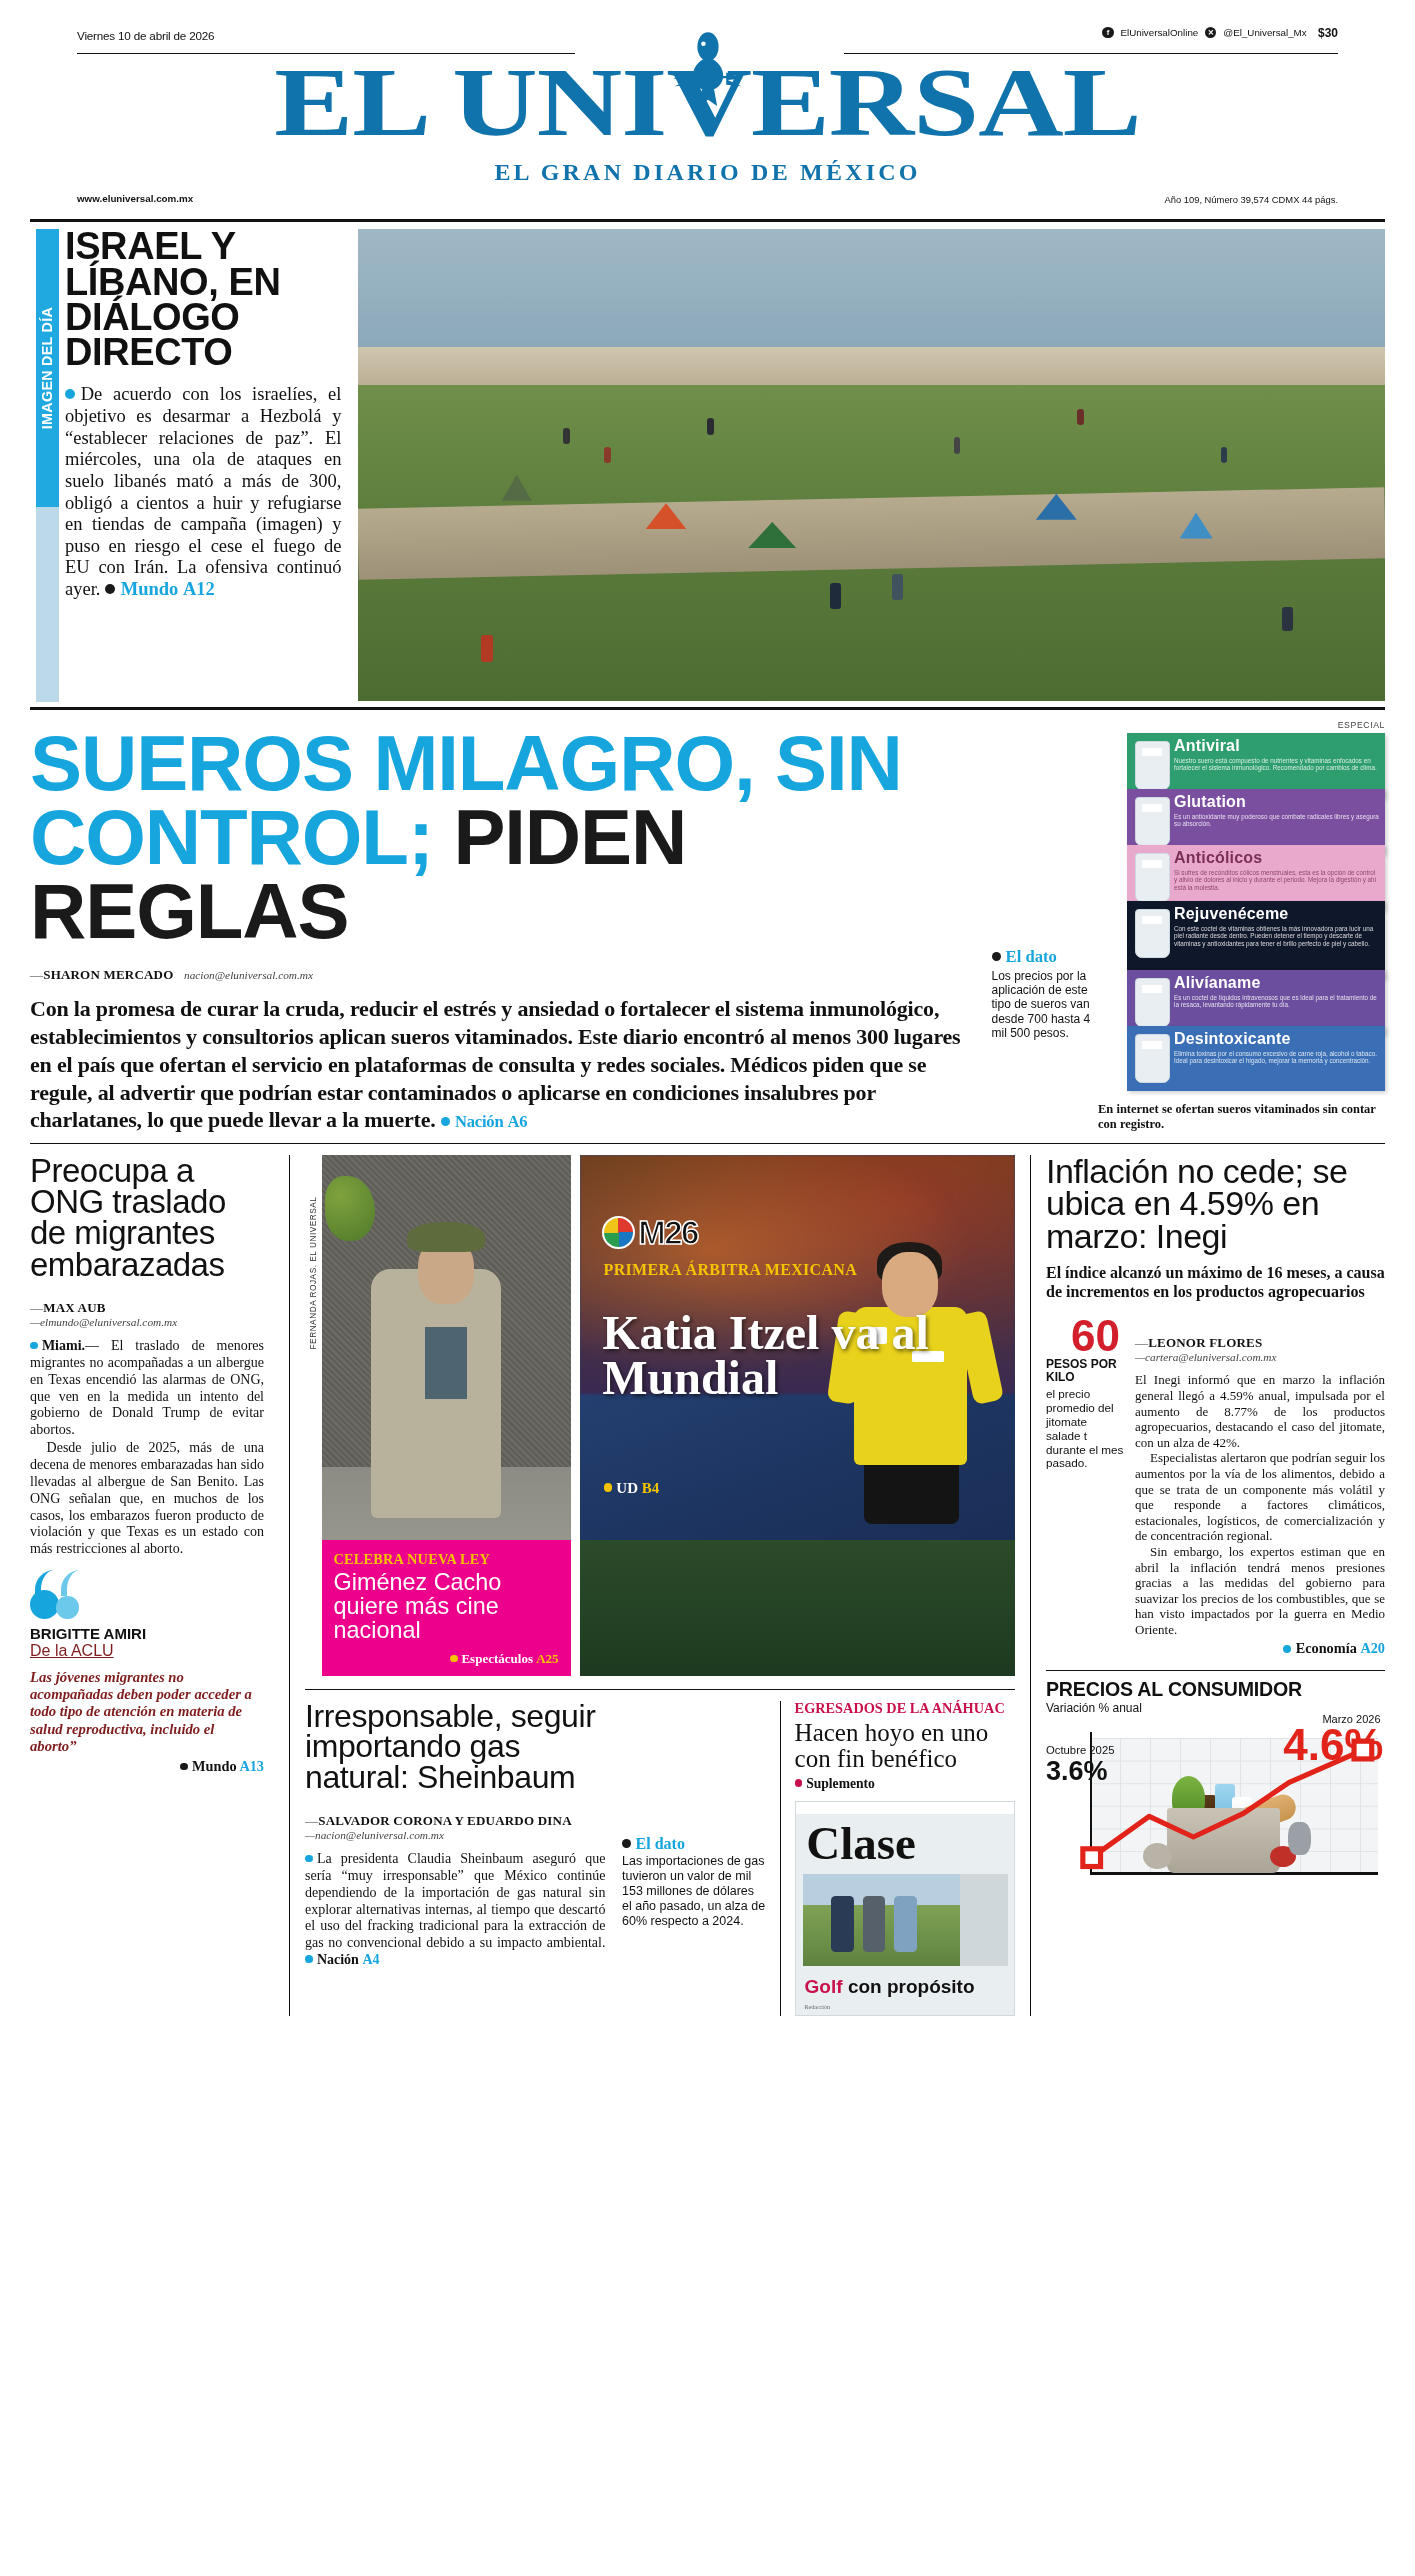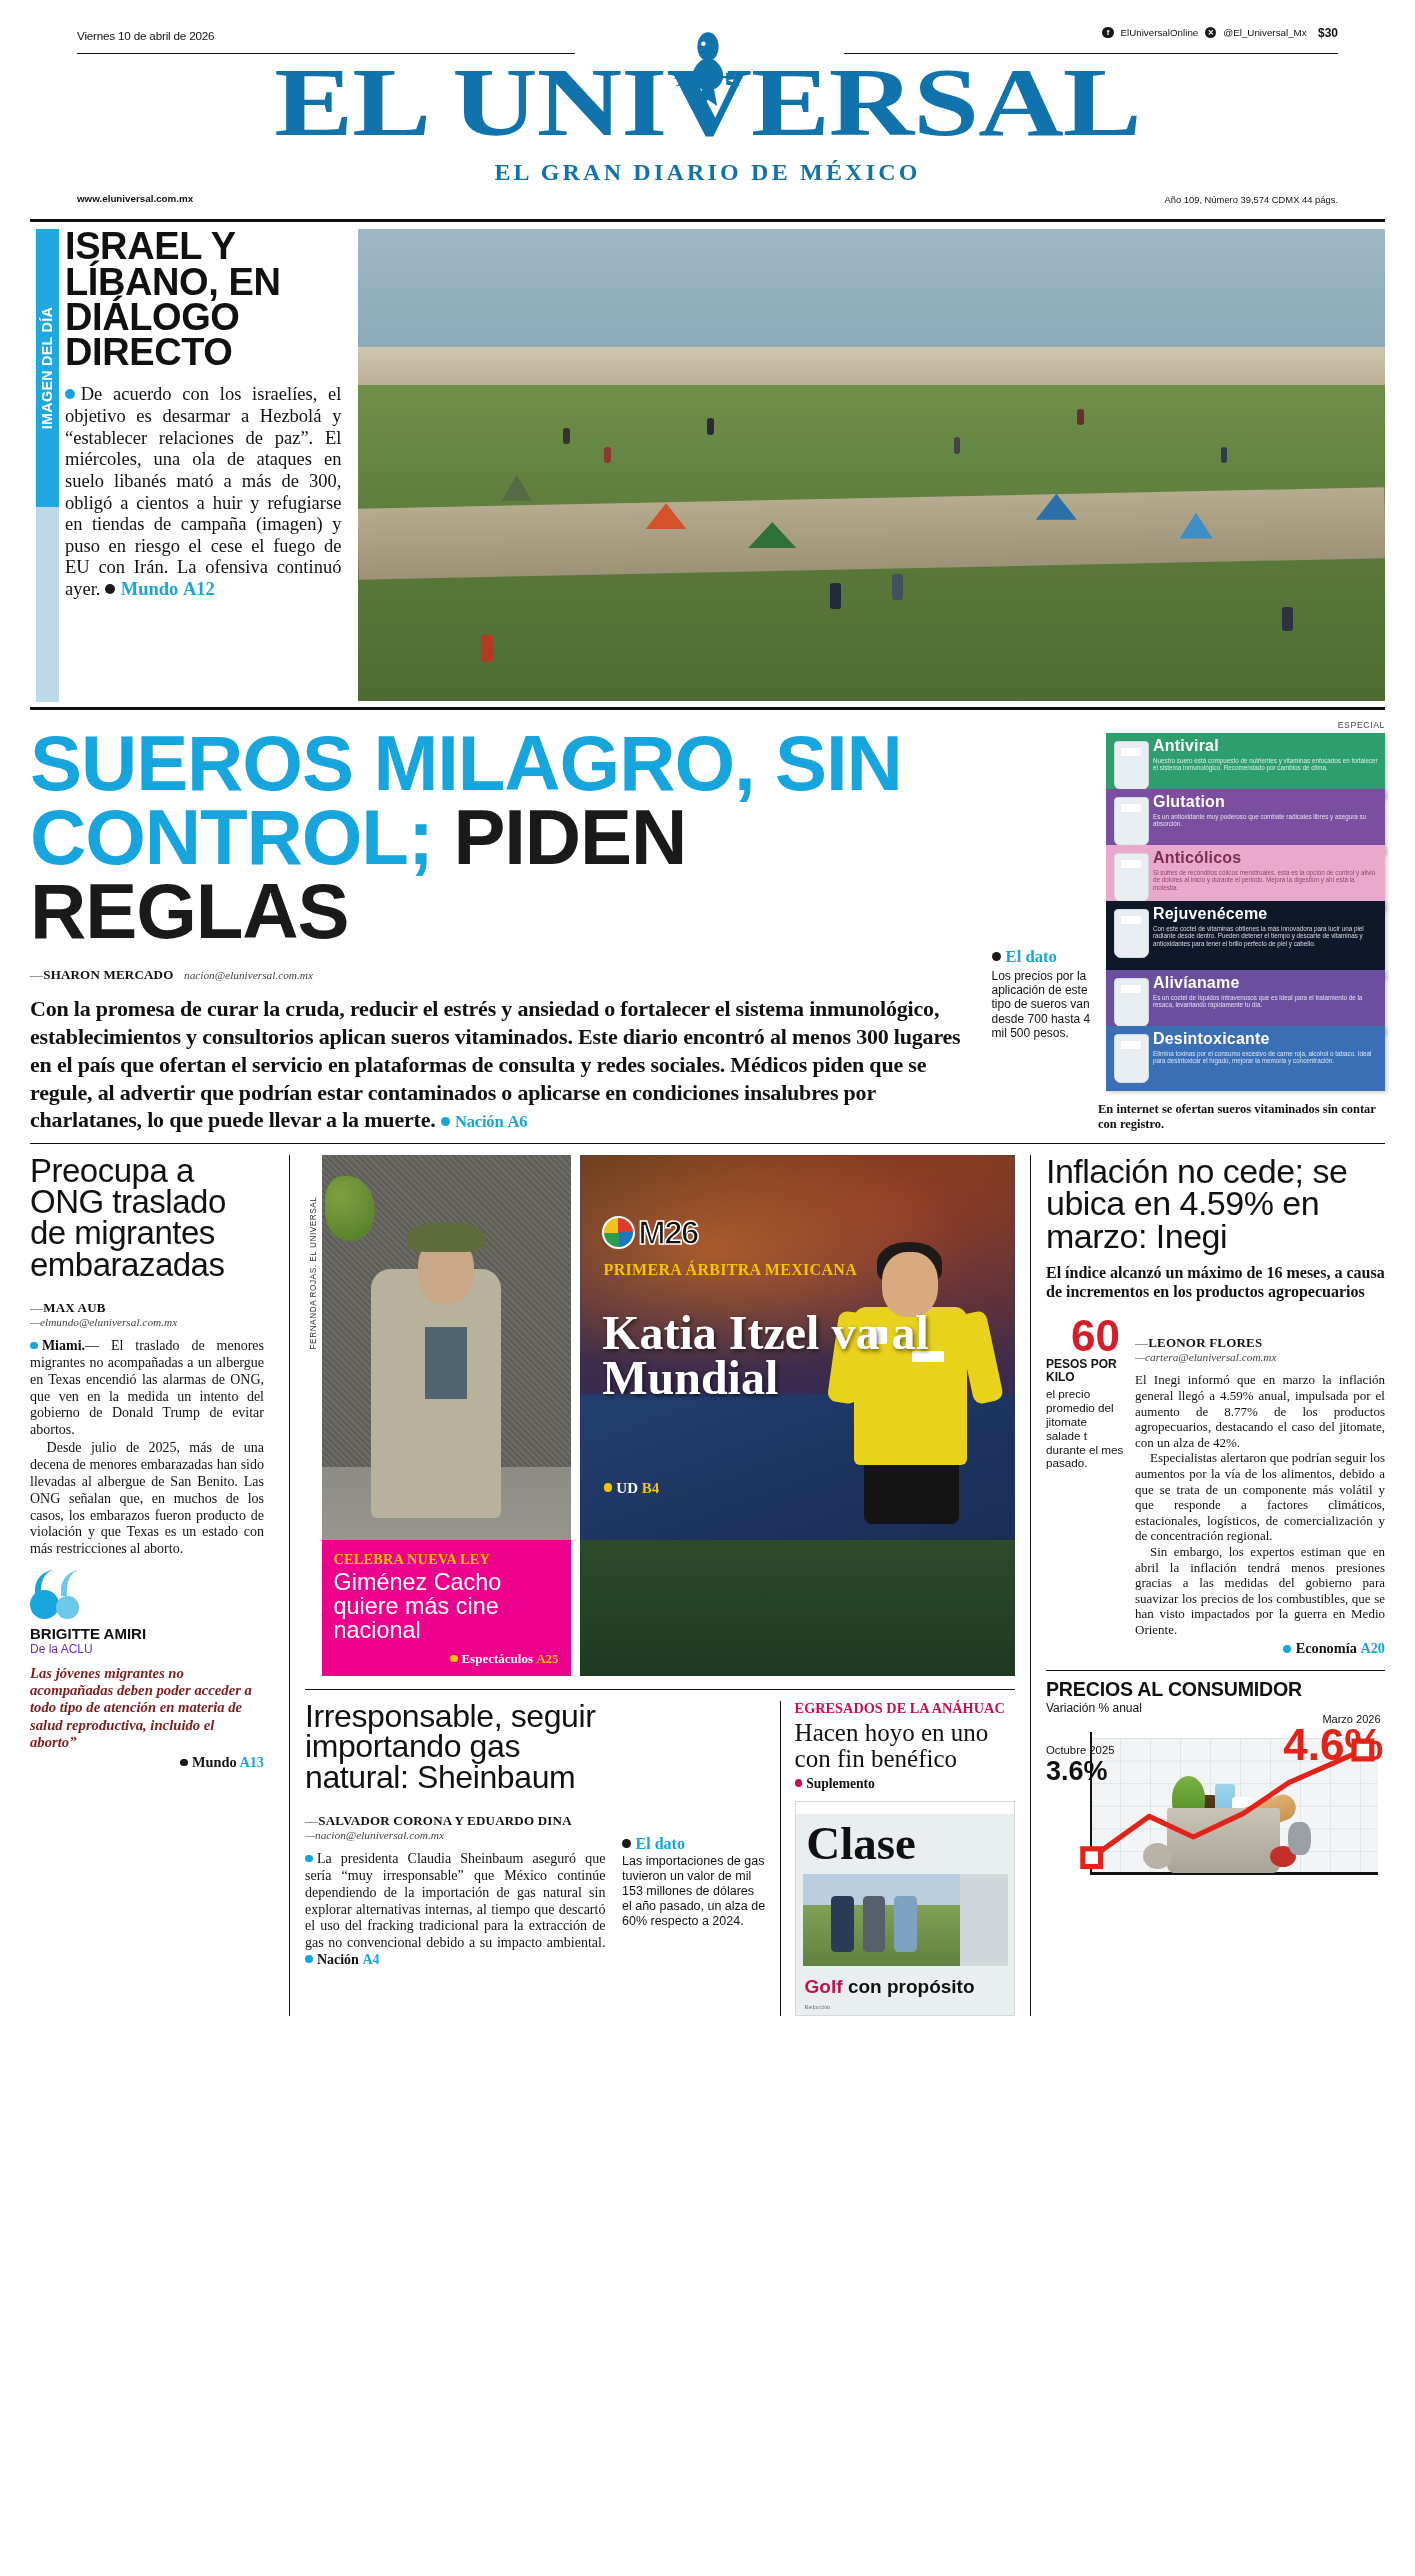--- a/index.html
+++ b/index.html
@@ -90,21 +90,21 @@
   .byline .nm::before{content:"—";color:#888;}
   .byline .em{font-style:italic;font-size:11.3px;color:#444;margin-left:7.5px;}
   .lead .deck{margin-top:12px;font-weight:bold;font-size:22px;line-height:1.26;
      letter-spacing:-0.2px;}
   .lead .deck .ref{font-size:16.6px;}
 
   
   .rail{width:398px;position:relative;}
   .rail .especial{position:absolute;right:0;top:-1.5px;font-size:8.7px;letter-spacing:0.6px;
      font-family:"Liberation Sans",sans-serif;color:#444;}
-  .cards{position:absolute;right:0;top:12px;width:279px;height:338px;}
+  .cards{position:absolute;right:0;top:12px;width:258px;height:338px;}
   .card{position:absolute;left:0;width:100%;height:65px;box-sizing:border-box;
      padding:5.3px 6px 4.5px 47px;color:#fff;box-shadow:1.5px 1.5px 3.8px rgba(0,0,0,.18);}
   .card .nm{font-family:"Liberation Sans",sans-serif;font-size:16px;font-weight:bold;
      letter-spacing:0.2px;line-height:1;}
   .card .tx{font-size:6.3px;line-height:1.25;opacity:.82;margin-top:2.3px;
      font-family:"Liberation Sans",sans-serif;}
   .card .bag{position:absolute;left:7.5px;top:7.5px;width:33px;height:47px;
      background:#e8eef2;border-radius:3.8px 3.8px 6.8px 6.8px;border:0.8px solid #cfd9e0;}
   .card .bag::after{content:"";position:absolute;left:6.8px;top:6px;width:19.6px;height:8.3px;
      background:#fff;}
@@ -126,21 +126,21 @@
   .colA .body{font-size:14px;line-height:1.2;text-align:justify;margin-top:10.6px;}
   .colA .body p{margin:0;text-indent:0;}
   .colA .body p+p{text-indent:16.6px;margin-top:1.5px;}
   .quote-mark{width:65px;height:47px;margin:13.6px 0 6px;position:relative;}
   .qm{position:absolute;bottom:0;width:29px;height:29px;border-radius:50%;}
   .qm::before{content:"";position:absolute;left:4.5px;bottom:22.6px;width:21px;height:26px;
      border-left:6.8px solid currentColor;border-top-left-radius:19.6px;}
   .qa{left:0;background:#17a5de;color:#17a5de;}
   .qb{left:26px;background:#6cc9ec;color:#6cc9ec;width:22.6px;height:22.6px;}
   .srcname{font-family:"Liberation Sans",sans-serif;font-weight:bold;font-size:15px;}
-  .srcrole{font-family:"Liberation Sans",sans-serif;font-size:12px;color:#6d28d9;}
+  .srcrole{font-family:"Liberation Sans",sans-serif;font-size:16px;color:#7f1d1d;text-decoration:underline;}
   .quote-txt{margin-top:9px;color:#7f1d1d;font-weight:bold;font-style:italic;
      font-size:14.7px;line-height:1.18;}
   .refline{text-align:right;margin-top:3px;font-weight:bold;font-size:14.3px;}
 
   
   .photoblock{position:relative;height:521px;display:flex;}
   .vcredit{width:16.6px;position:relative;}
   .vcredit span{position:absolute;left:50%;top:113px;white-space:nowrap;font-size:8.3px;
      letter-spacing:0.5px;font-family:"Liberation Sans",sans-serif;color:#333;
      transform:translateX(-50%) rotate(-90deg);transform-origin:center;}

